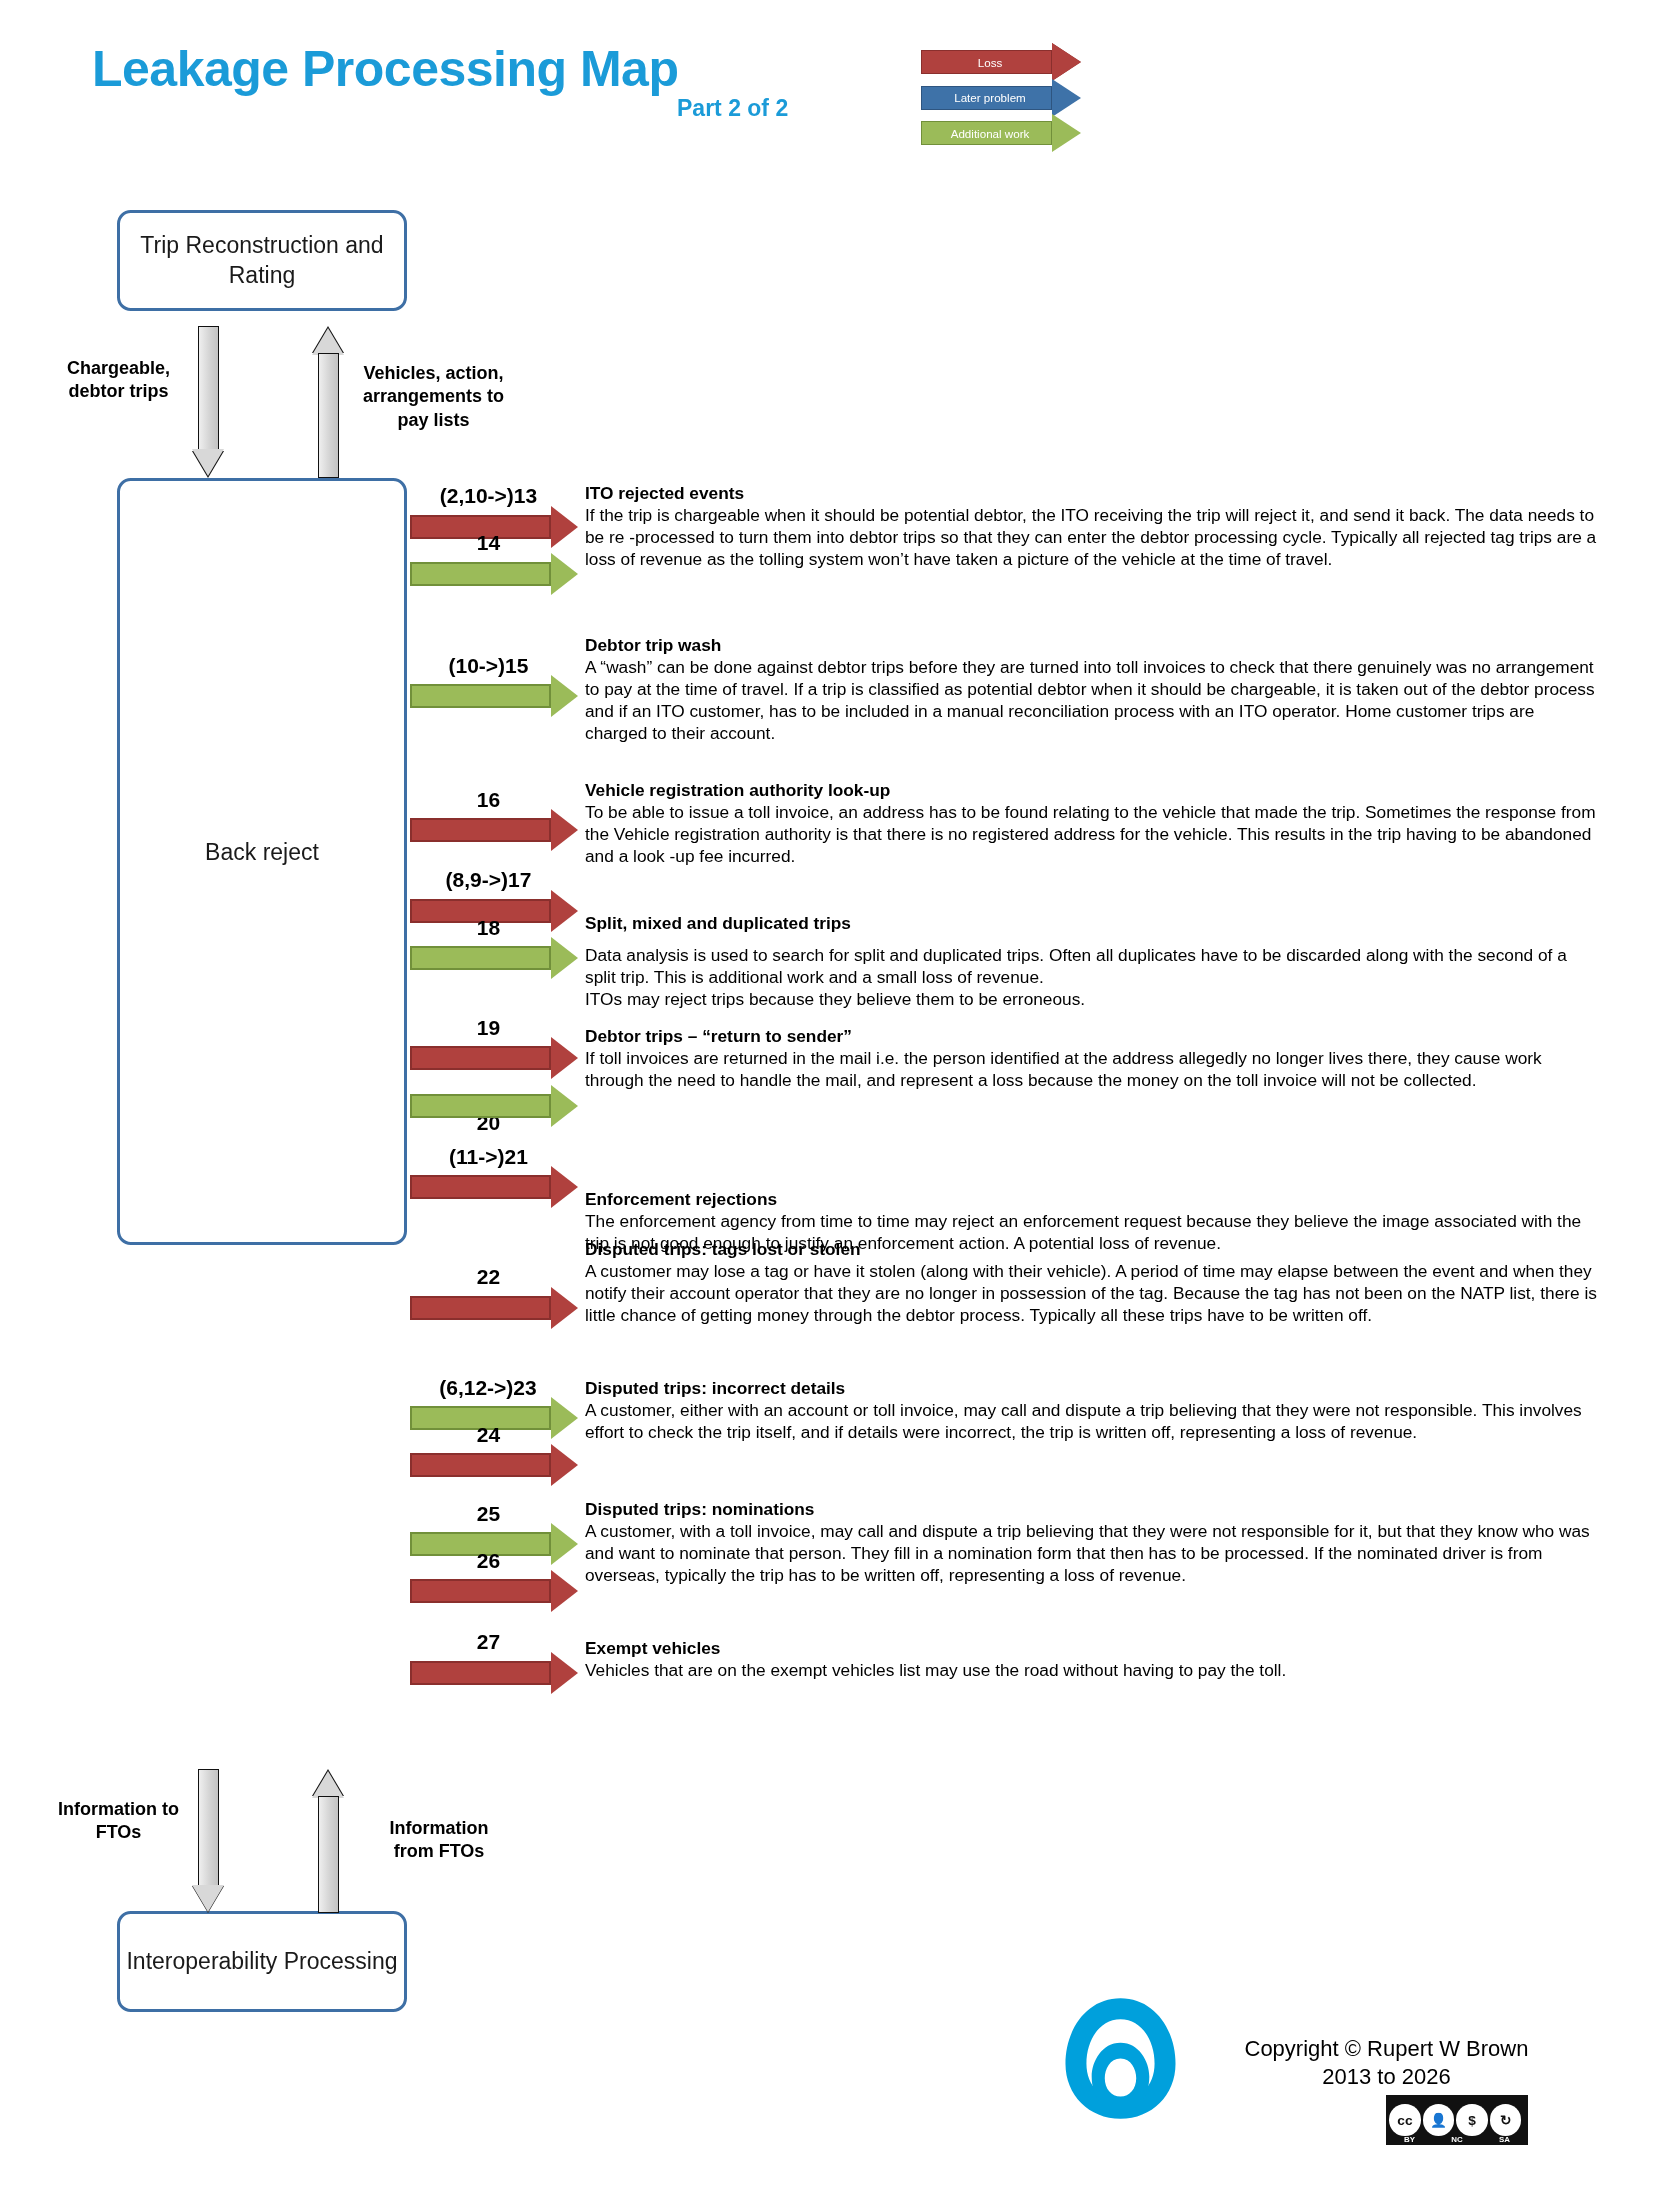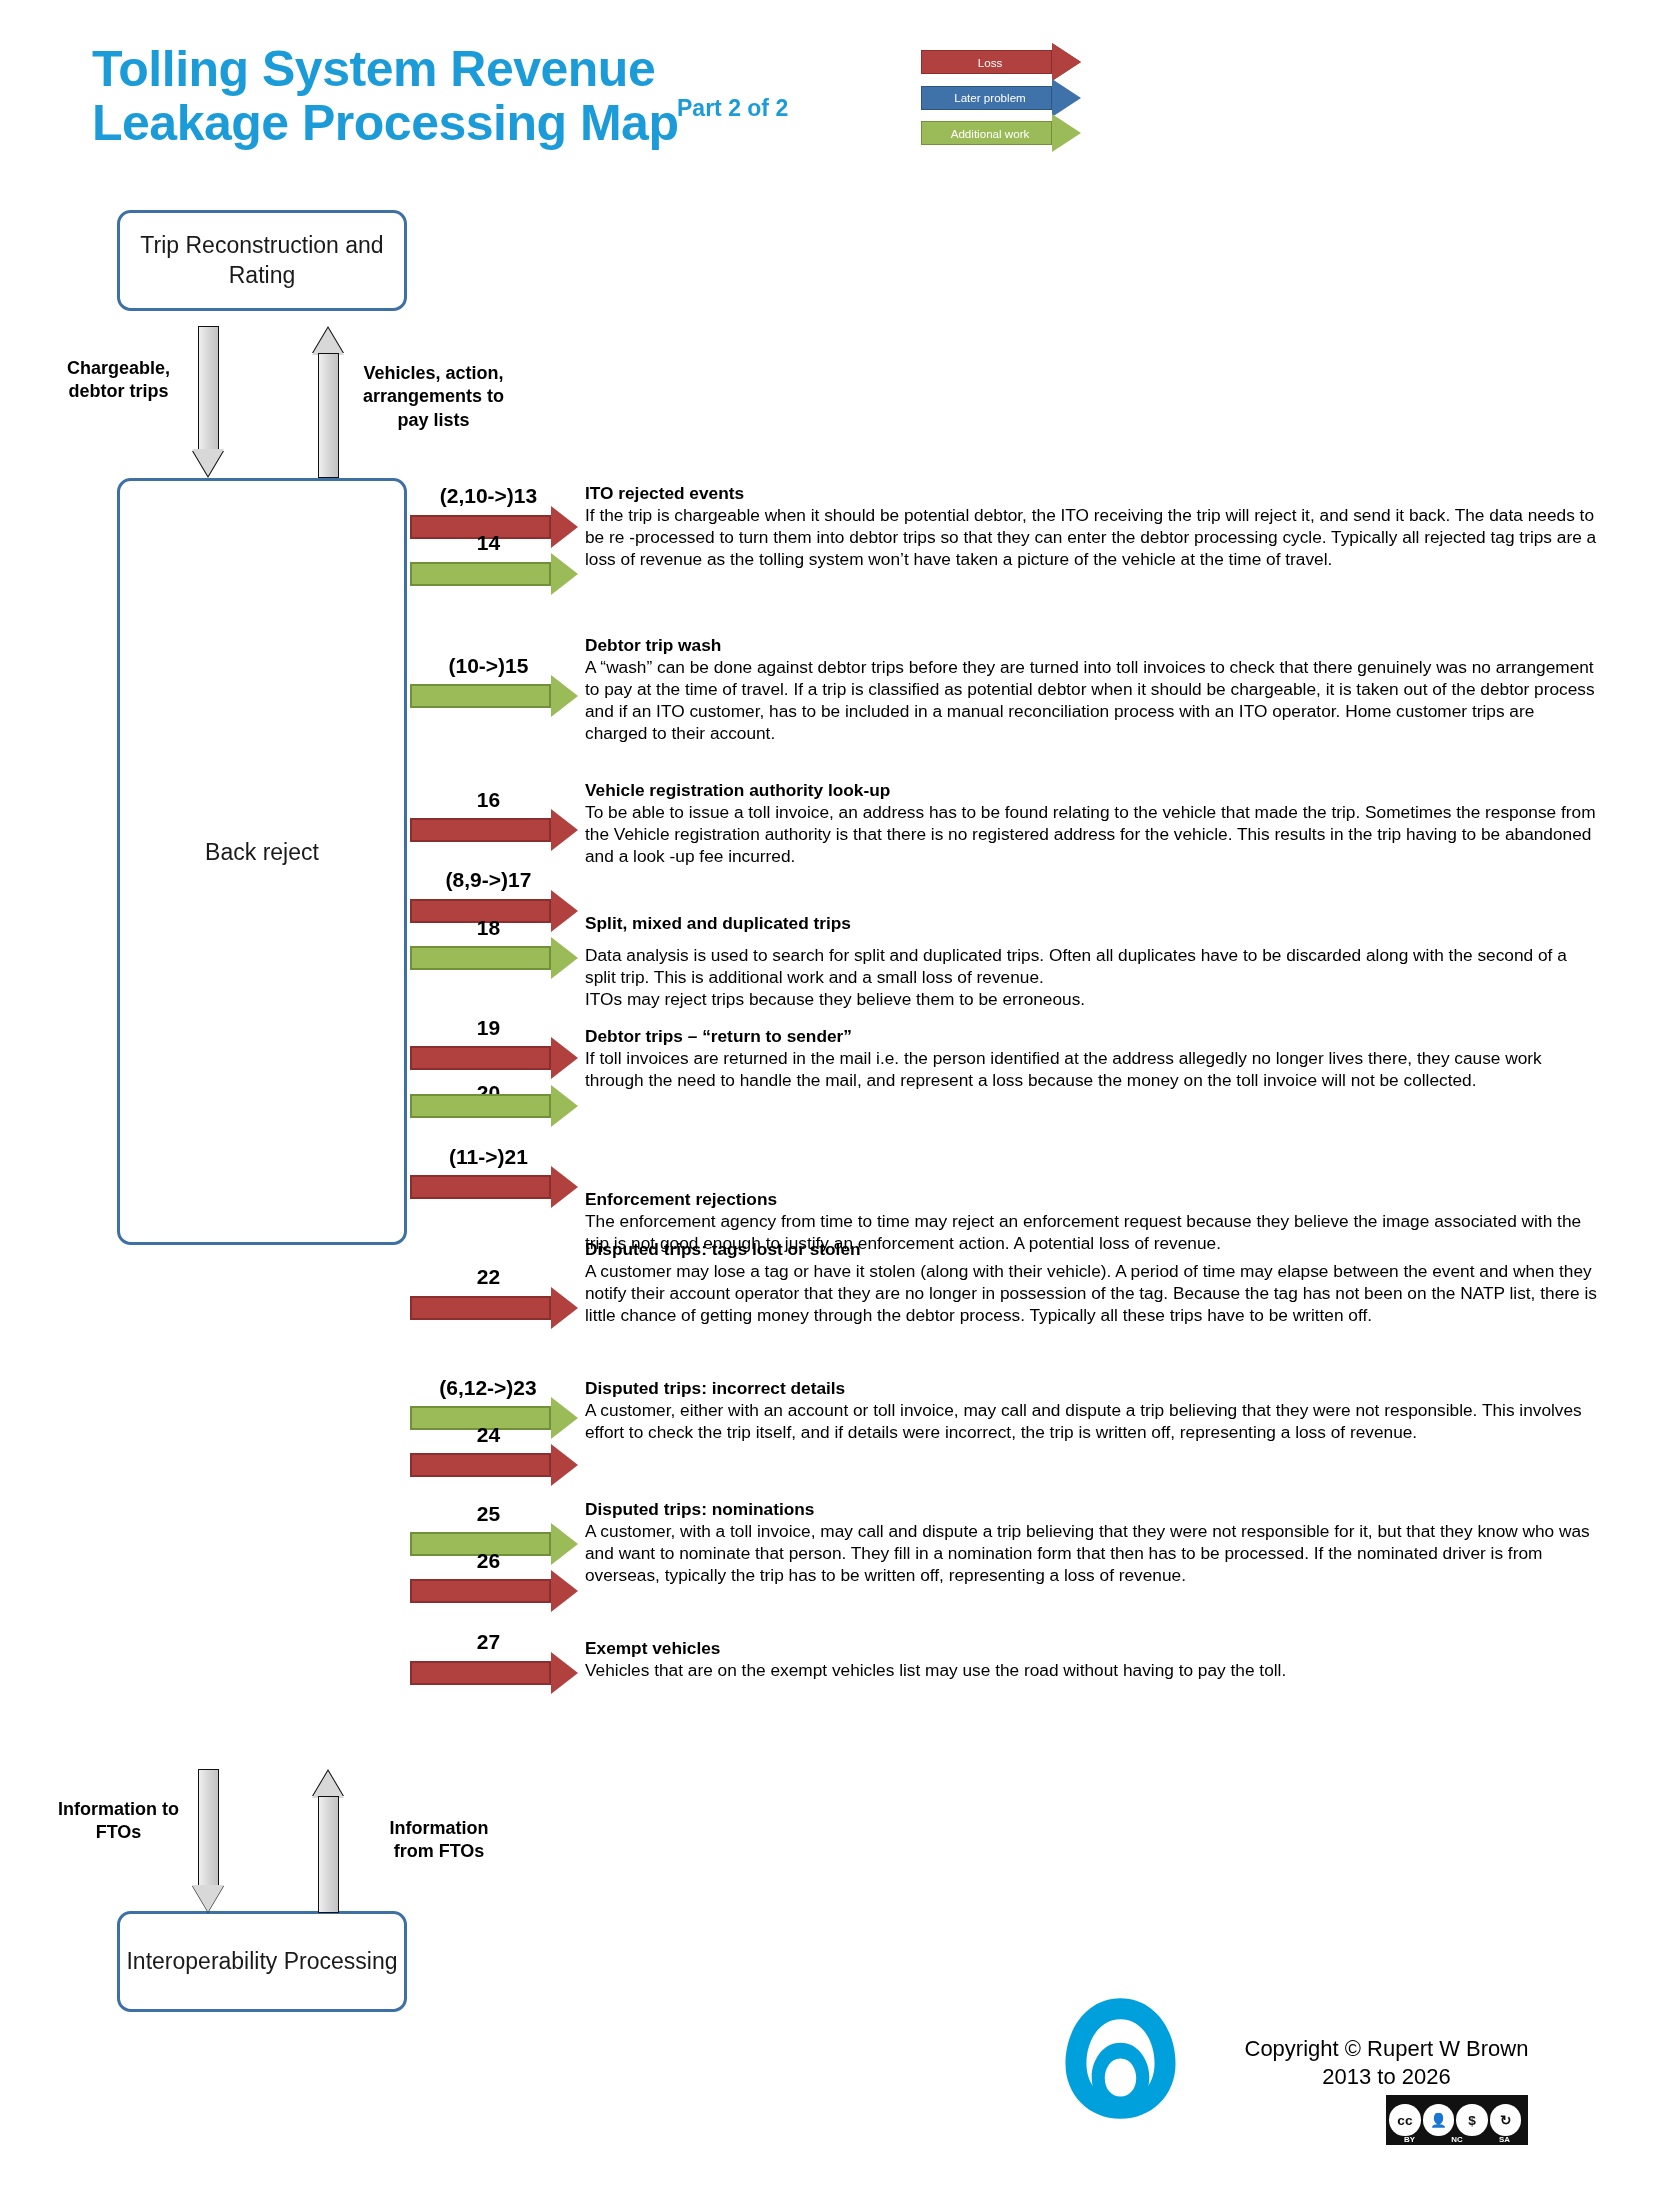--- a/index.html
+++ b/index.html
@@ -93,21 +93,20 @@
     display:flex;align-items:center;padding:0 3.2px;box-sizing:border-box;}
   .cc-chip{width:31.5px;height:31.5px;border-radius:50%;background:#fff;color:#111;
     display:flex;align-items:center;justify-content:center;font-size:13.7px;font-weight:bold;margin-right:2.1px;}
   .cc-sub{position:absolute;left:0;bottom:1.1px;width:100%;display:flex;justify-content:space-around;
     color:#fff;font-size:7.9px;font-weight:bold;}
 </style>
 </head>
 <body>
 
 <div class="abs" id="title-block">
-  <div class="title-line">Tolling System Revenue</div>
   <div class="title-line">Leakage Processing Map</div>
 </div>
 <div class="abs" id="part-label">Part 2 of 2</div>
 
 <div class="abs" id="legend">
   <div class="legend-row">
     <div class="legend-arrow lg-loss">
       <div class="body"></div>
       <div class="head"></div>
       <span class="lbl">Loss</span>
@@ -202,21 +201,21 @@
   <div class="hbody" style="width:141px;"></div>
   <div class="hhead" style="left:141px;"></div>
 </div>
 
 <div class="anum" style="left:399px;top:1016px;width:179px;">19</div>
 <div class="harrow red" style="left:410px;top:1046px;width:168px;">
   <div class="hbody" style="width:141px;"></div>
   <div class="hhead" style="left:141px;"></div>
 </div>
 
-<div class="anum" style="left:399px;top:1081px;width:179px;">20</div>
+<div class="anum" style="left:399px;top:1111px;width:179px;">20</div>
 <div class="harrow green" style="left:410px;top:1094px;width:168px;">
   <div class="hbody" style="width:141px;"></div>
   <div class="hhead" style="left:141px;"></div>
 </div>
 
 <div class="anum" style="left:399px;top:1145px;width:179px;">(11-&gt;)21</div>
 <div class="harrow red" style="left:410px;top:1175px;width:168px;">
   <div class="hbody" style="width:141px;"></div>
   <div class="hhead" style="left:141px;"></div>
 </div>

